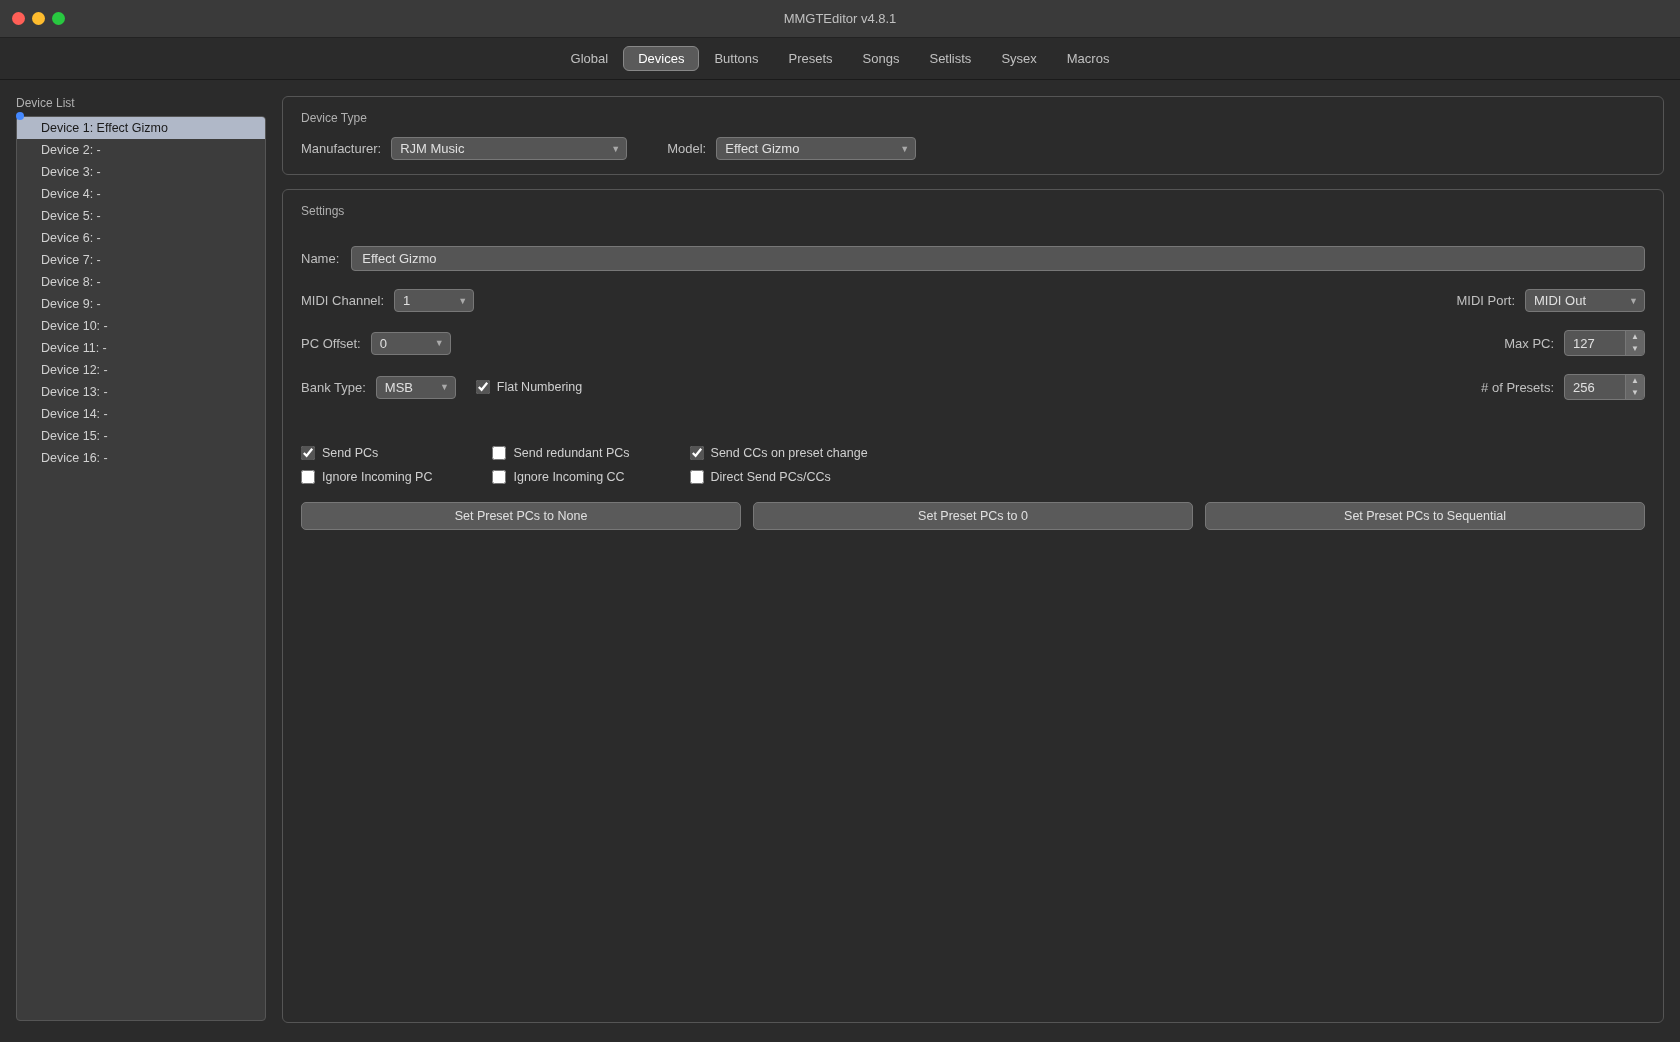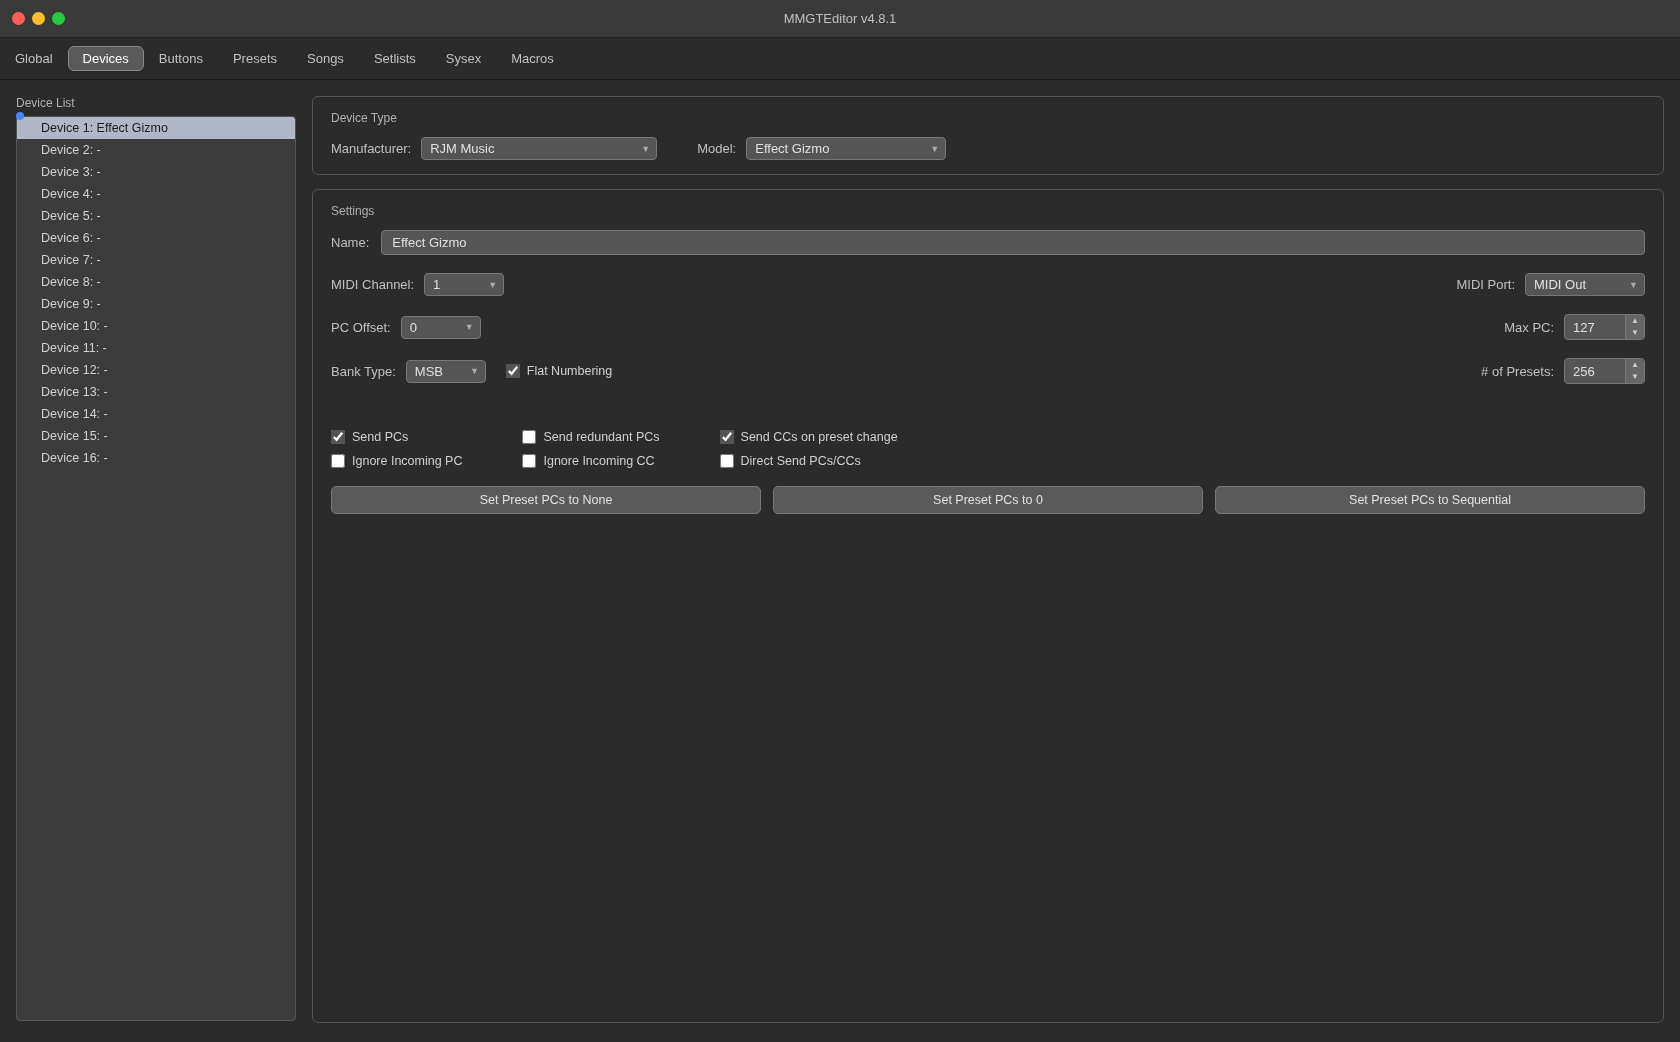--- a/index.html
+++ b/index.html
@@ -42,21 +42,21 @@
     .tl-maximize { background: #28c840; }
     .title-text {
       font-size: 13px;
       color: #c0c0c0;
     }
 
     
     .tab-bar {
       background: #2b2b2b;
       display: flex;
-      justify-content: flex-start;
+      justify-content: center;
       gap: 0;
       padding: 8px 0;
       border-bottom: 1px solid #1a1a1a;
     }
     .tab {
       padding: 4px 14px;
       border-radius: 6px;
       cursor: pointer;
       color: #c0c0c0;
       font-size: 13px;
@@ -71,21 +71,21 @@
     
     .main-content {
       display: flex;
       padding: 16px;
       gap: 16px;
       height: calc(1042px - 38px - 45px);
     }
 
     
     .device-list-panel {
-      width: 280px;
+      width: 250px;
       flex-shrink: 0;
     }
     .panel-label {
       font-size: 12px;
       color: #b0b0b0;
       margin-bottom: 6px;
     }
     .device-list-box {
       background: #3c3c3c;
       border: 1px solid #555;
@@ -182,20 +182,21 @@
       display: flex;
       flex-direction: column;
       gap: 18px;
     }
 
     
     .name-row {
       display: flex;
       align-items: center;
       gap: 12px;
+      margin-top: 16px;
     }
     .name-input {
       flex: 1;
       background: #555;
       border: 1px solid #777;
       border-radius: 4px;
       padding: 4px 10px;
       color: #e0e0e0;
       font-size: 13px;
       outline: none;

